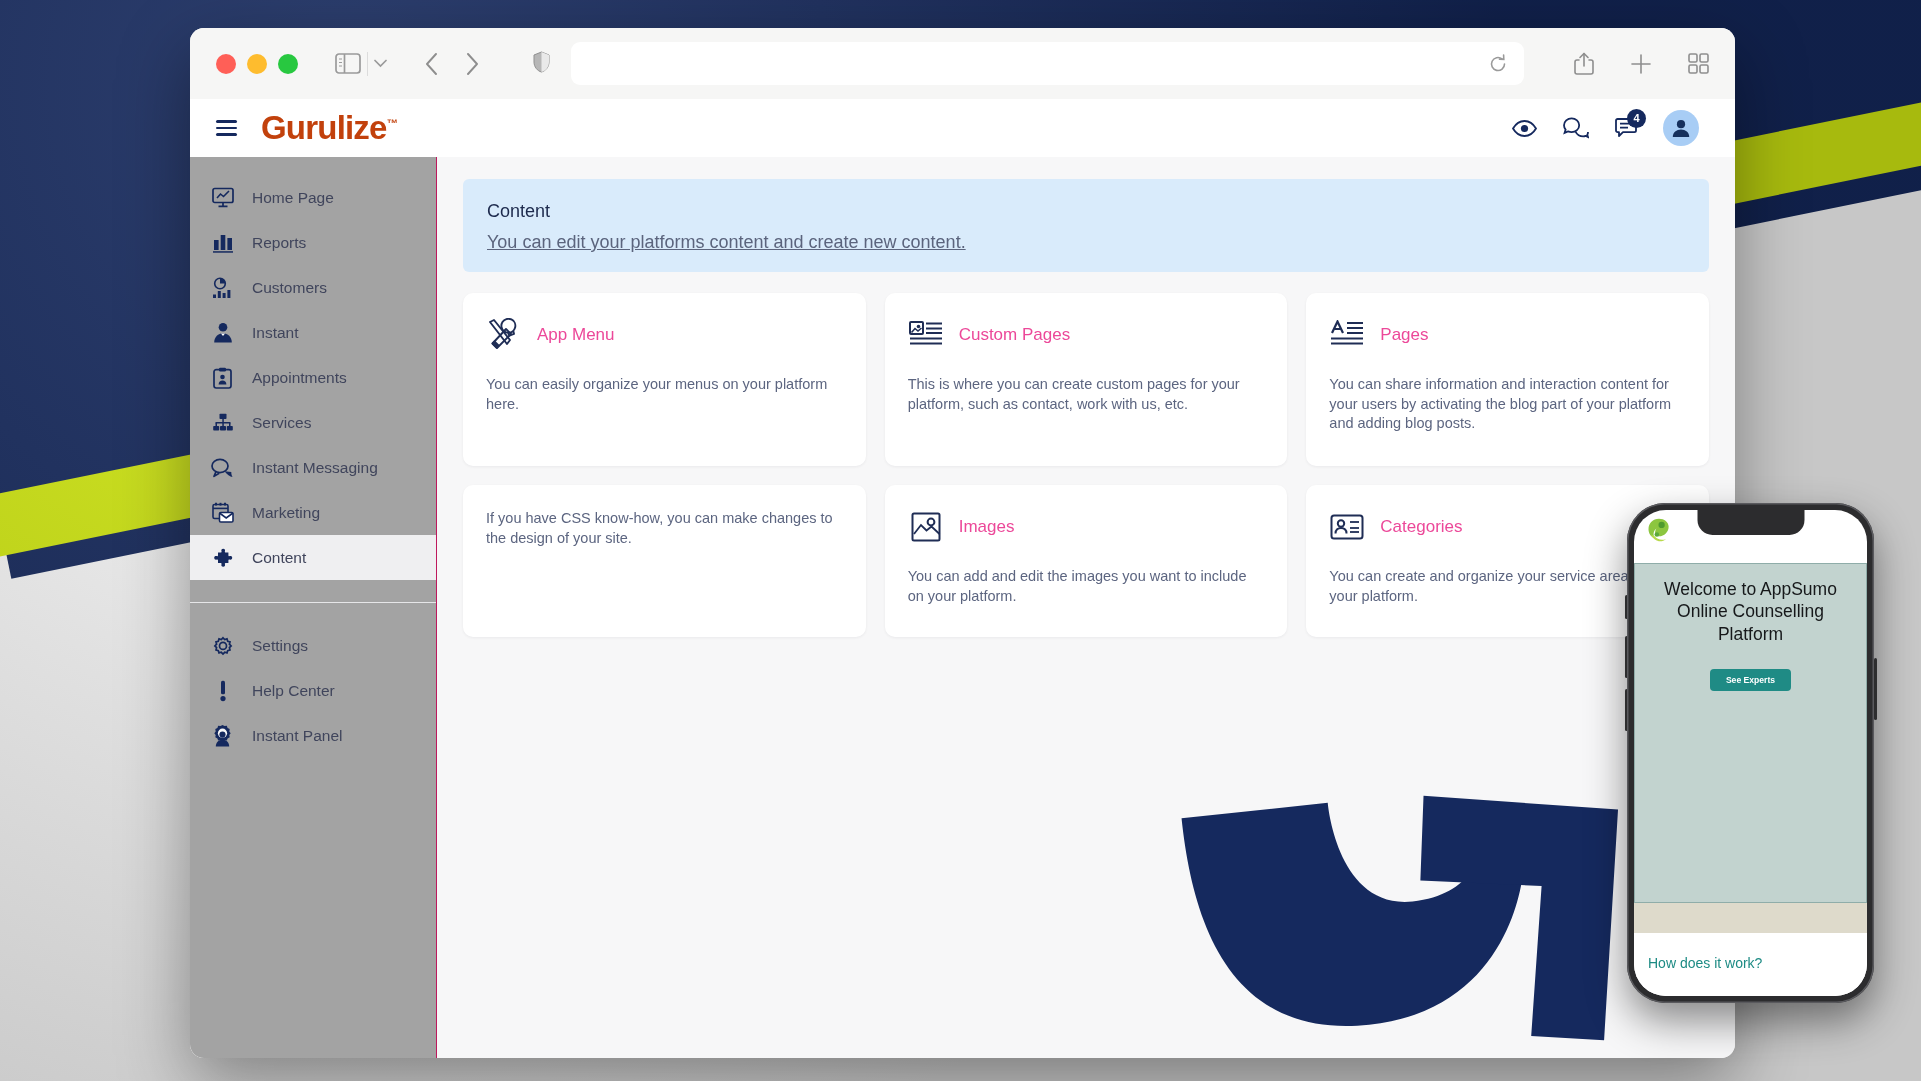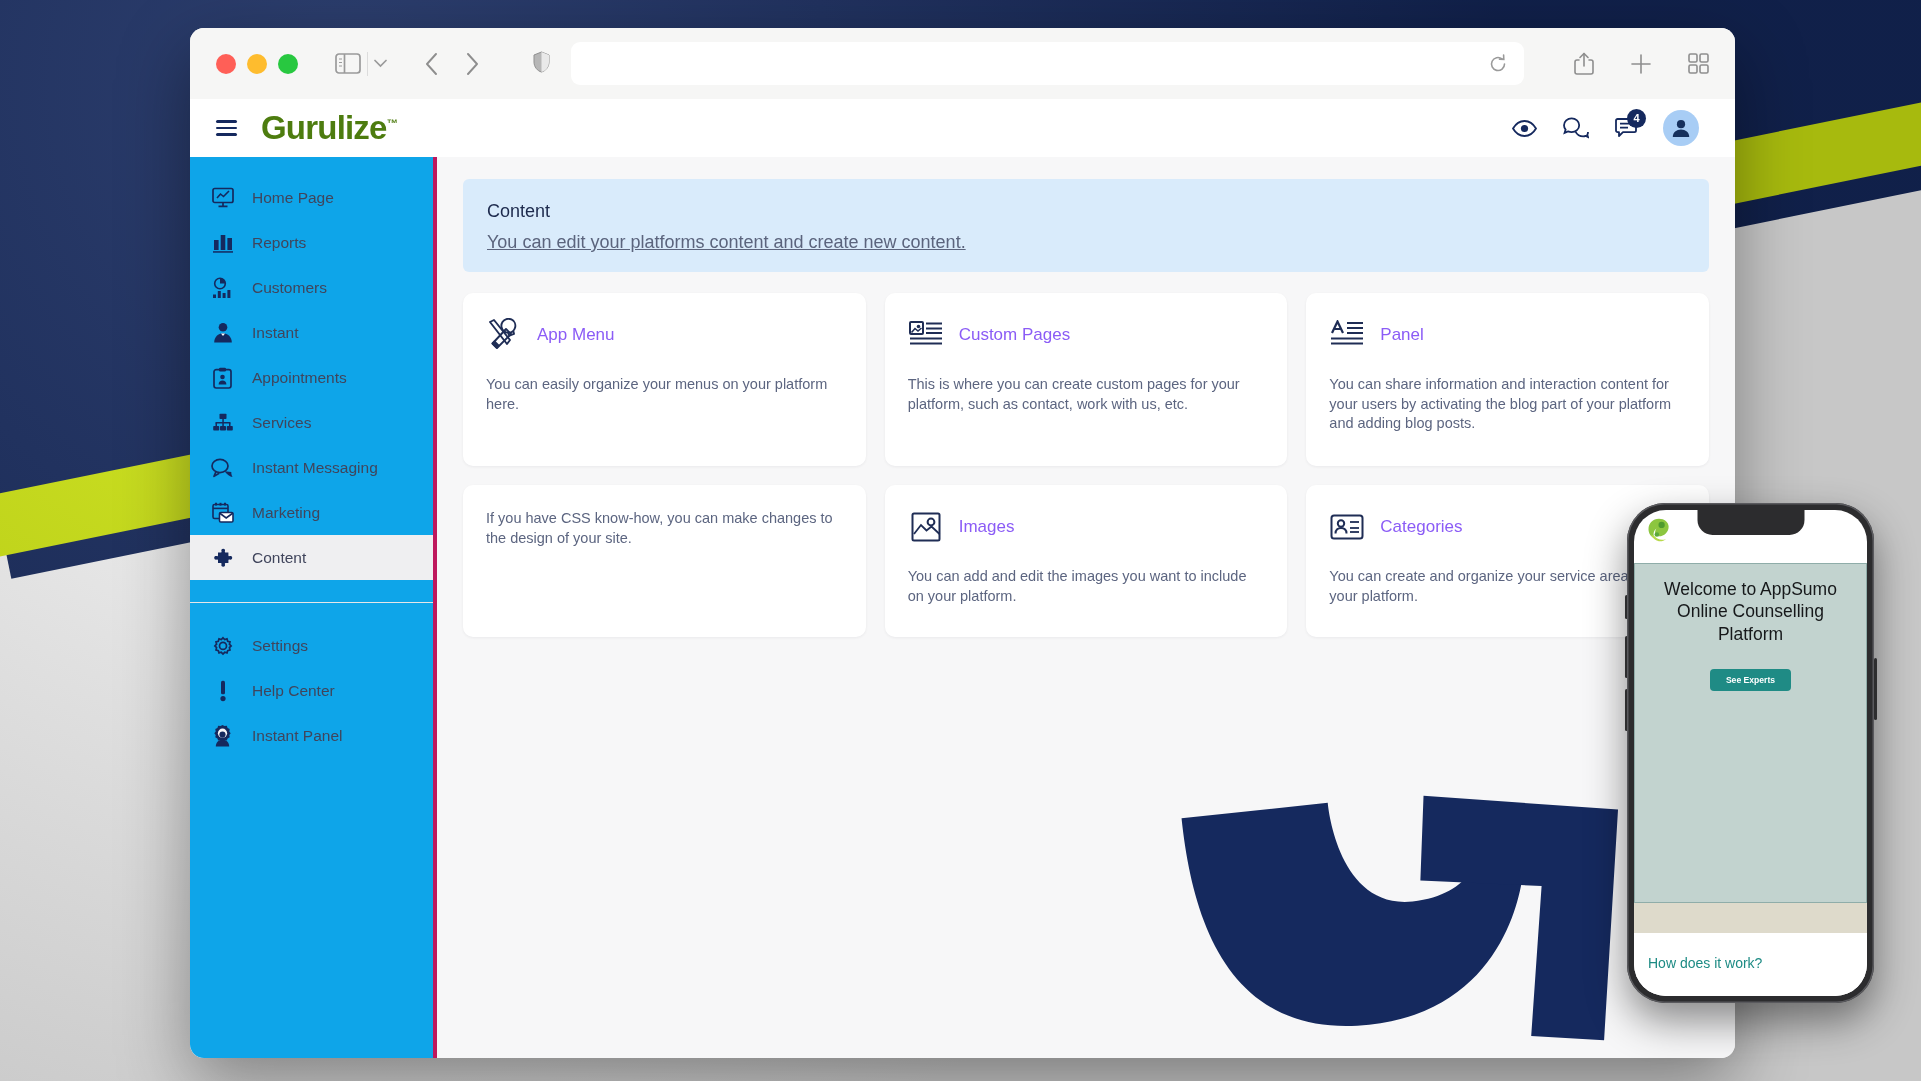--- a/index.html
+++ b/index.html
@@ -98,21 +98,21 @@
     height: 58px; flex: 0 0 58px;
     background: #ffffff;
     display: flex; align-items: center;
     padding: 0 36px 0 22px;
     position: relative; z-index: 5;
   }
   #hamburger { display: flex; flex-direction: column; gap: 4px; cursor: pointer; padding: 4px; }
   #hamburger span { display: block; width: 21px; height: 2.4px; background: #15295e; border-radius: 2px; }
   #brand {
     margin-left: 20px;
-    font-size: 33px; font-weight: bold; color: #4d7c0f;
+    font-size: 33px; font-weight: bold; color: #c2410c;
     letter-spacing: -0.8px; position: relative;
   }
   #brand-tm { font-size: 11px; vertical-align: super; font-weight: bold; }
   #header-right { margin-left: auto; display: flex; align-items: center; gap: 26px; }
   .hdr-icon { color: #15295e; display:flex; align-items:center; position: relative; cursor: pointer;}
   #notif-badge {
     position: absolute; top: -9px; right: -9px;
     background: #15295e; color: #fff;
     min-width: 19px; height: 19px; border-radius: 50%;
     font-size: 11px; font-weight: bold;
@@ -123,22 +123,22 @@
     width: 36px; height: 36px; border-radius: 50%;
     background: #a8cdf5; display: flex; align-items: center; justify-content: center;
     color: #16305d; cursor: pointer;
   }
 
   #app-body { flex: 1; display: flex; position: relative; overflow: hidden; }
 
   
   #sidebar {
     width: 247px; flex: 0 0 247px;
-    background: #0ea5e9;
-    border-right: 4px solid #be185d;
+    background: #a3a3a3;
+    border-right: 1px solid #be185d;
     padding-top: 18px;
     position: relative; z-index: 4;
   }
   .nav-item {
     display: flex; align-items: center; gap: 18px;
     height: 45px; padding-left: 21px;
     color: #40455c; font-size: 15.5px;
     cursor: pointer;
   }
   .nav-item .ni-icon { width: 23px; height: 23px; flex: 0 0 23px; color: #15295e; display:flex; align-items:center; justify-content:center;}
@@ -180,21 +180,21 @@
   .card {
     background: #ffffff;
     border-radius: 10px;
     padding: 24px 23px 22px 23px;
     min-height: 173px;
     box-shadow: 0 1px 3px rgba(16,24,40,.06);
     cursor: pointer;
   }
   .card-head { display: flex; align-items: center; gap: 15px; margin-bottom: 22px; }
   .card-icon { width: 36px; height: 36px; flex: 0 0 36px; color: #1f2d55; display:flex;align-items:center;justify-content:center;}
-  .card-title { font-size: 17px; color: #8b5cf6; }
+  .card-title { font-size: 17px; color: #ec4899; }
   .card-desc { font-size: 14.5px; line-height: 1.35; color: #5c6580; }
   .card.row2 { min-height: 152px; }
 
   
   #phone {
     position: absolute;
     left: 1627px; top: 503px;
     width: 247px; height: 500px;
     z-index: 40;
   }
@@ -593,21 +593,21 @@
                 <svg width="34" height="30" viewBox="0 0 34 30" fill="none" stroke="#1f2d55" stroke-width="2">
                   <path d="M2 13 L7.5 1.5 L13 13" stroke-width="2.2"></path>
                     <line x1="4.3" y1="9" x2="10.7" y2="9" stroke-width="2"></line>
                   <line x1="17" y1="3" x2="33" y2="3"></line>
                     <line x1="17" y1="8" x2="33" y2="8"></line>
                     <line x1="17" y1="13" x2="33" y2="13"></line>
                   <line x1="1" y1="18.5" x2="33" y2="18.5"></line>
                     <line x1="1" y1="23.5" x2="33" y2="23.5"></line>
                 </svg>
               </span>
-              <span class="card-title">Panel</span>
+              <span class="card-title">Pages</span>
             </div>
             <div class="card-desc">You can share information and interaction content for your users by activating the blog part of your platform and adding blog posts.</div>
           </div>
 
           <div class="card row2">
             <div class="card-desc">If you have CSS know-how, you can make changes to the design of your site.</div>
           </div>
 
           <div class="card row2">
             <div class="card-head">

